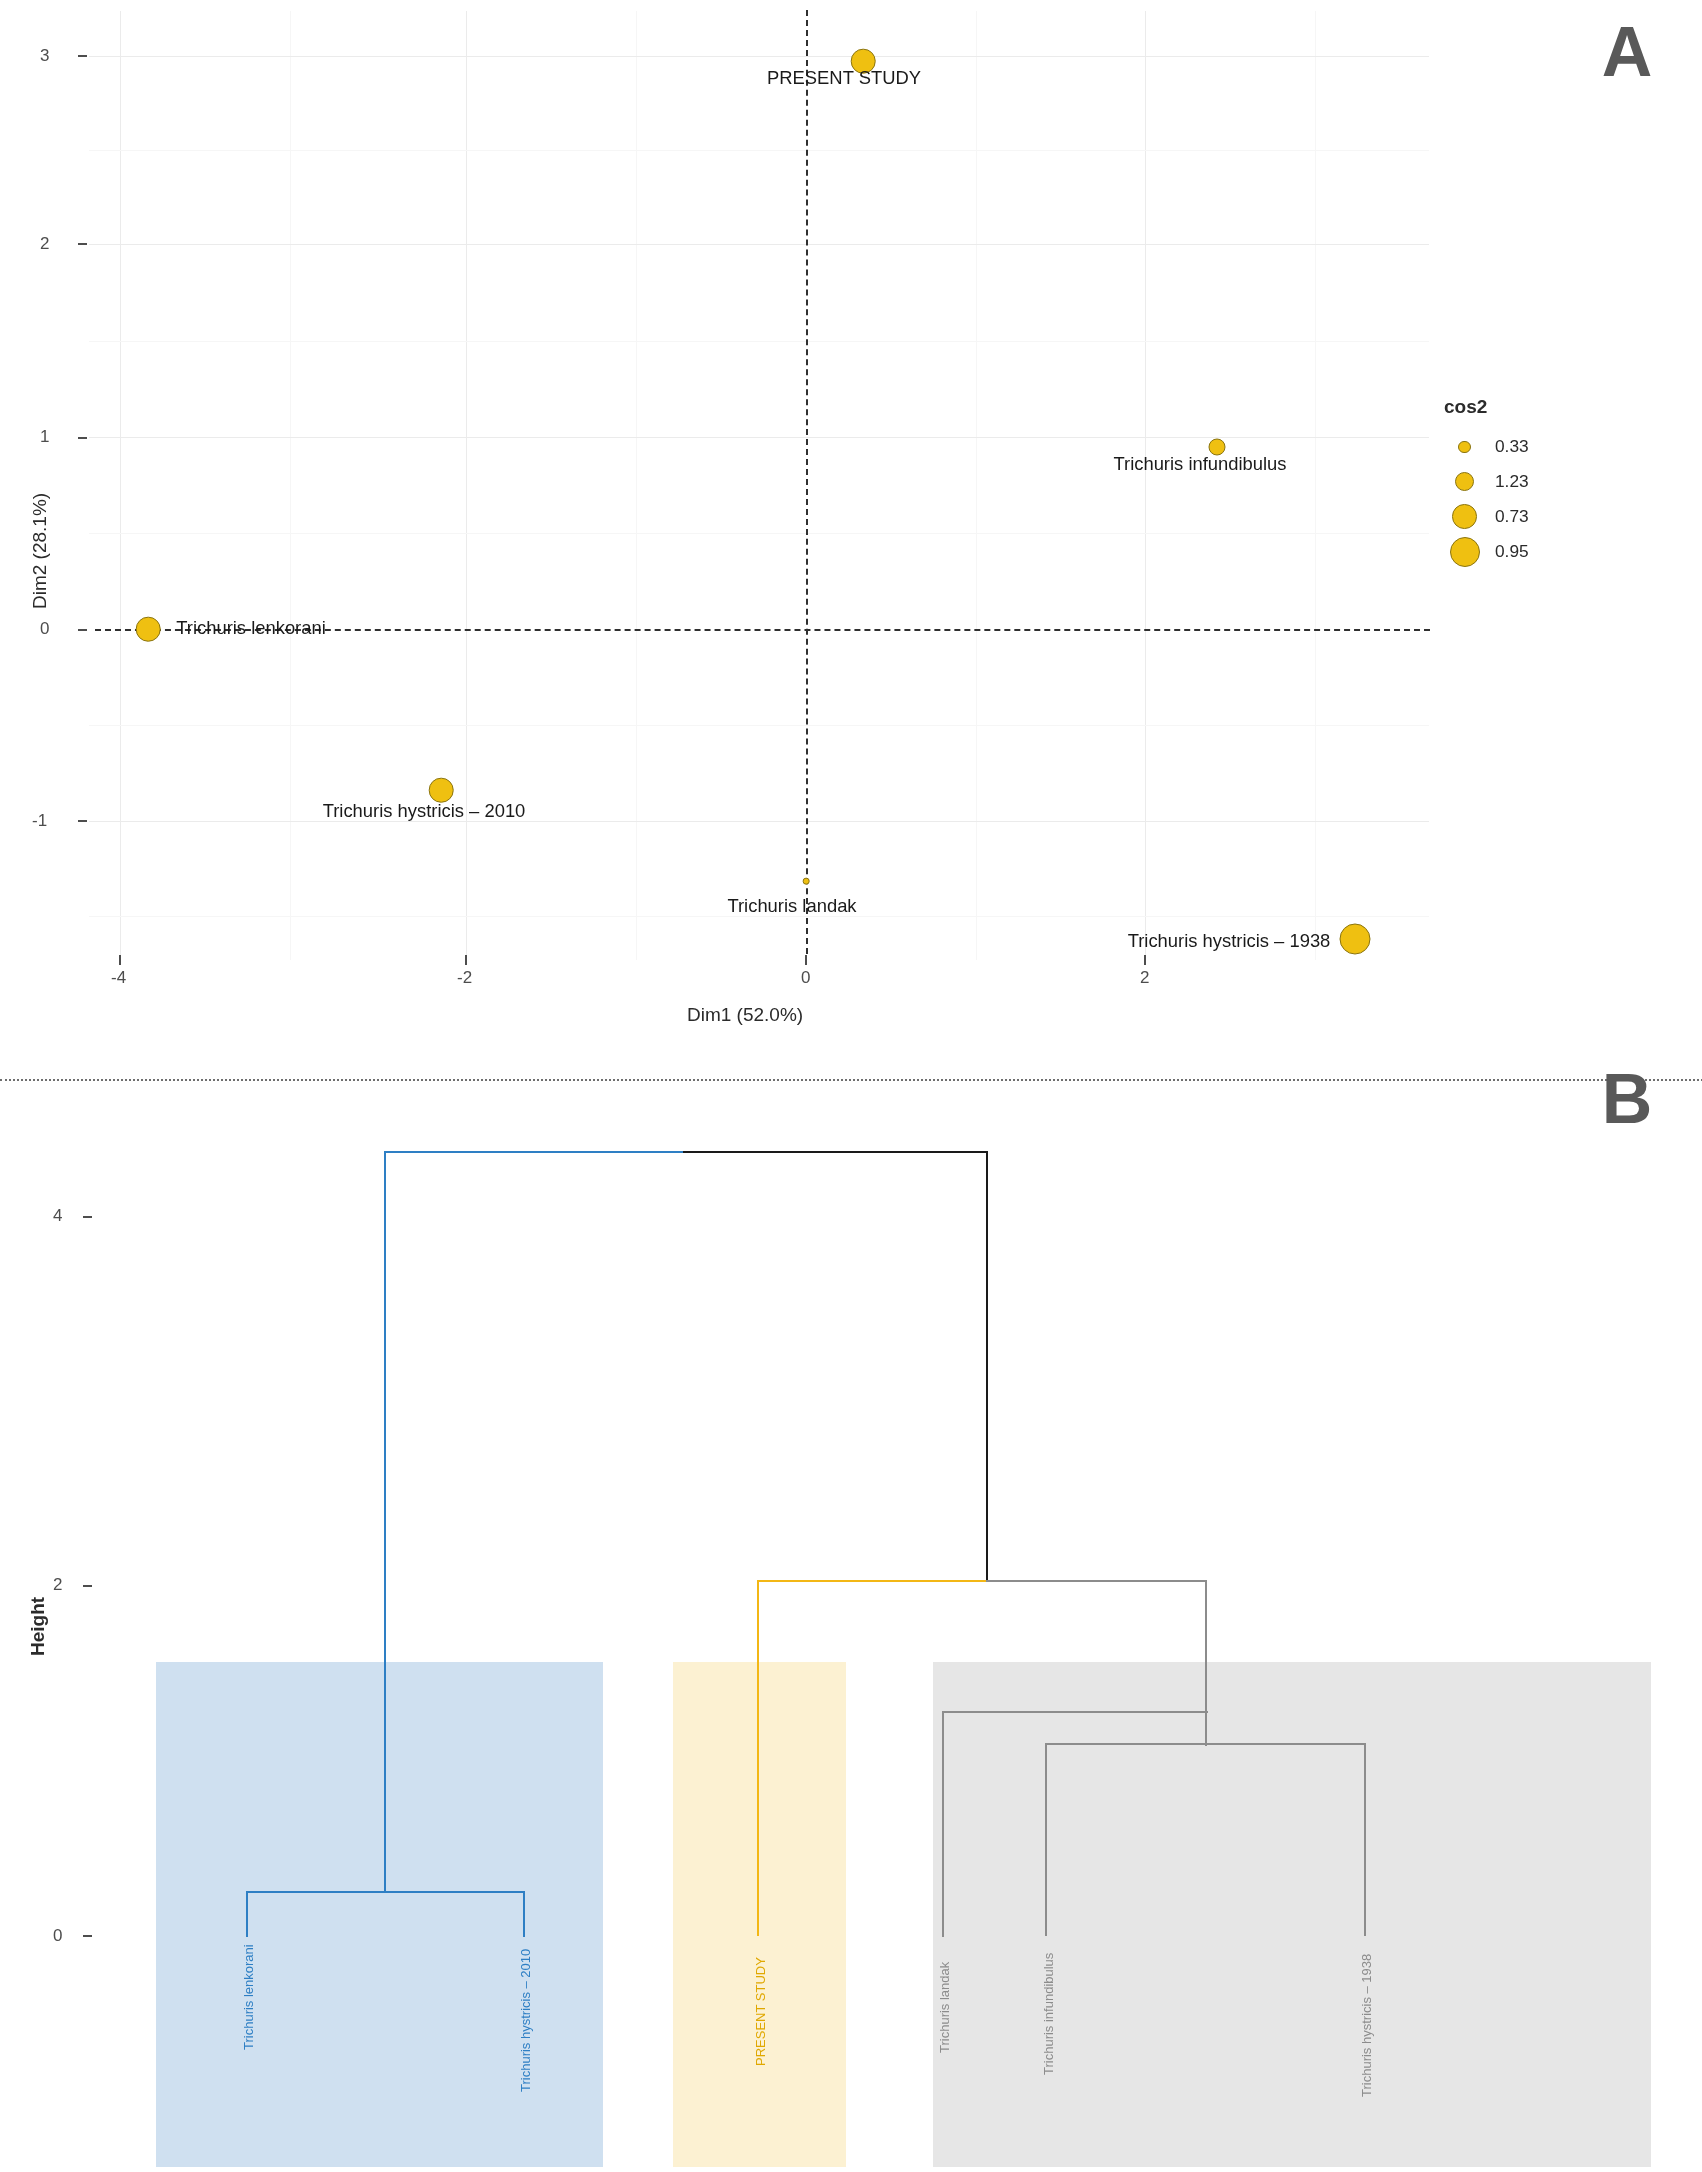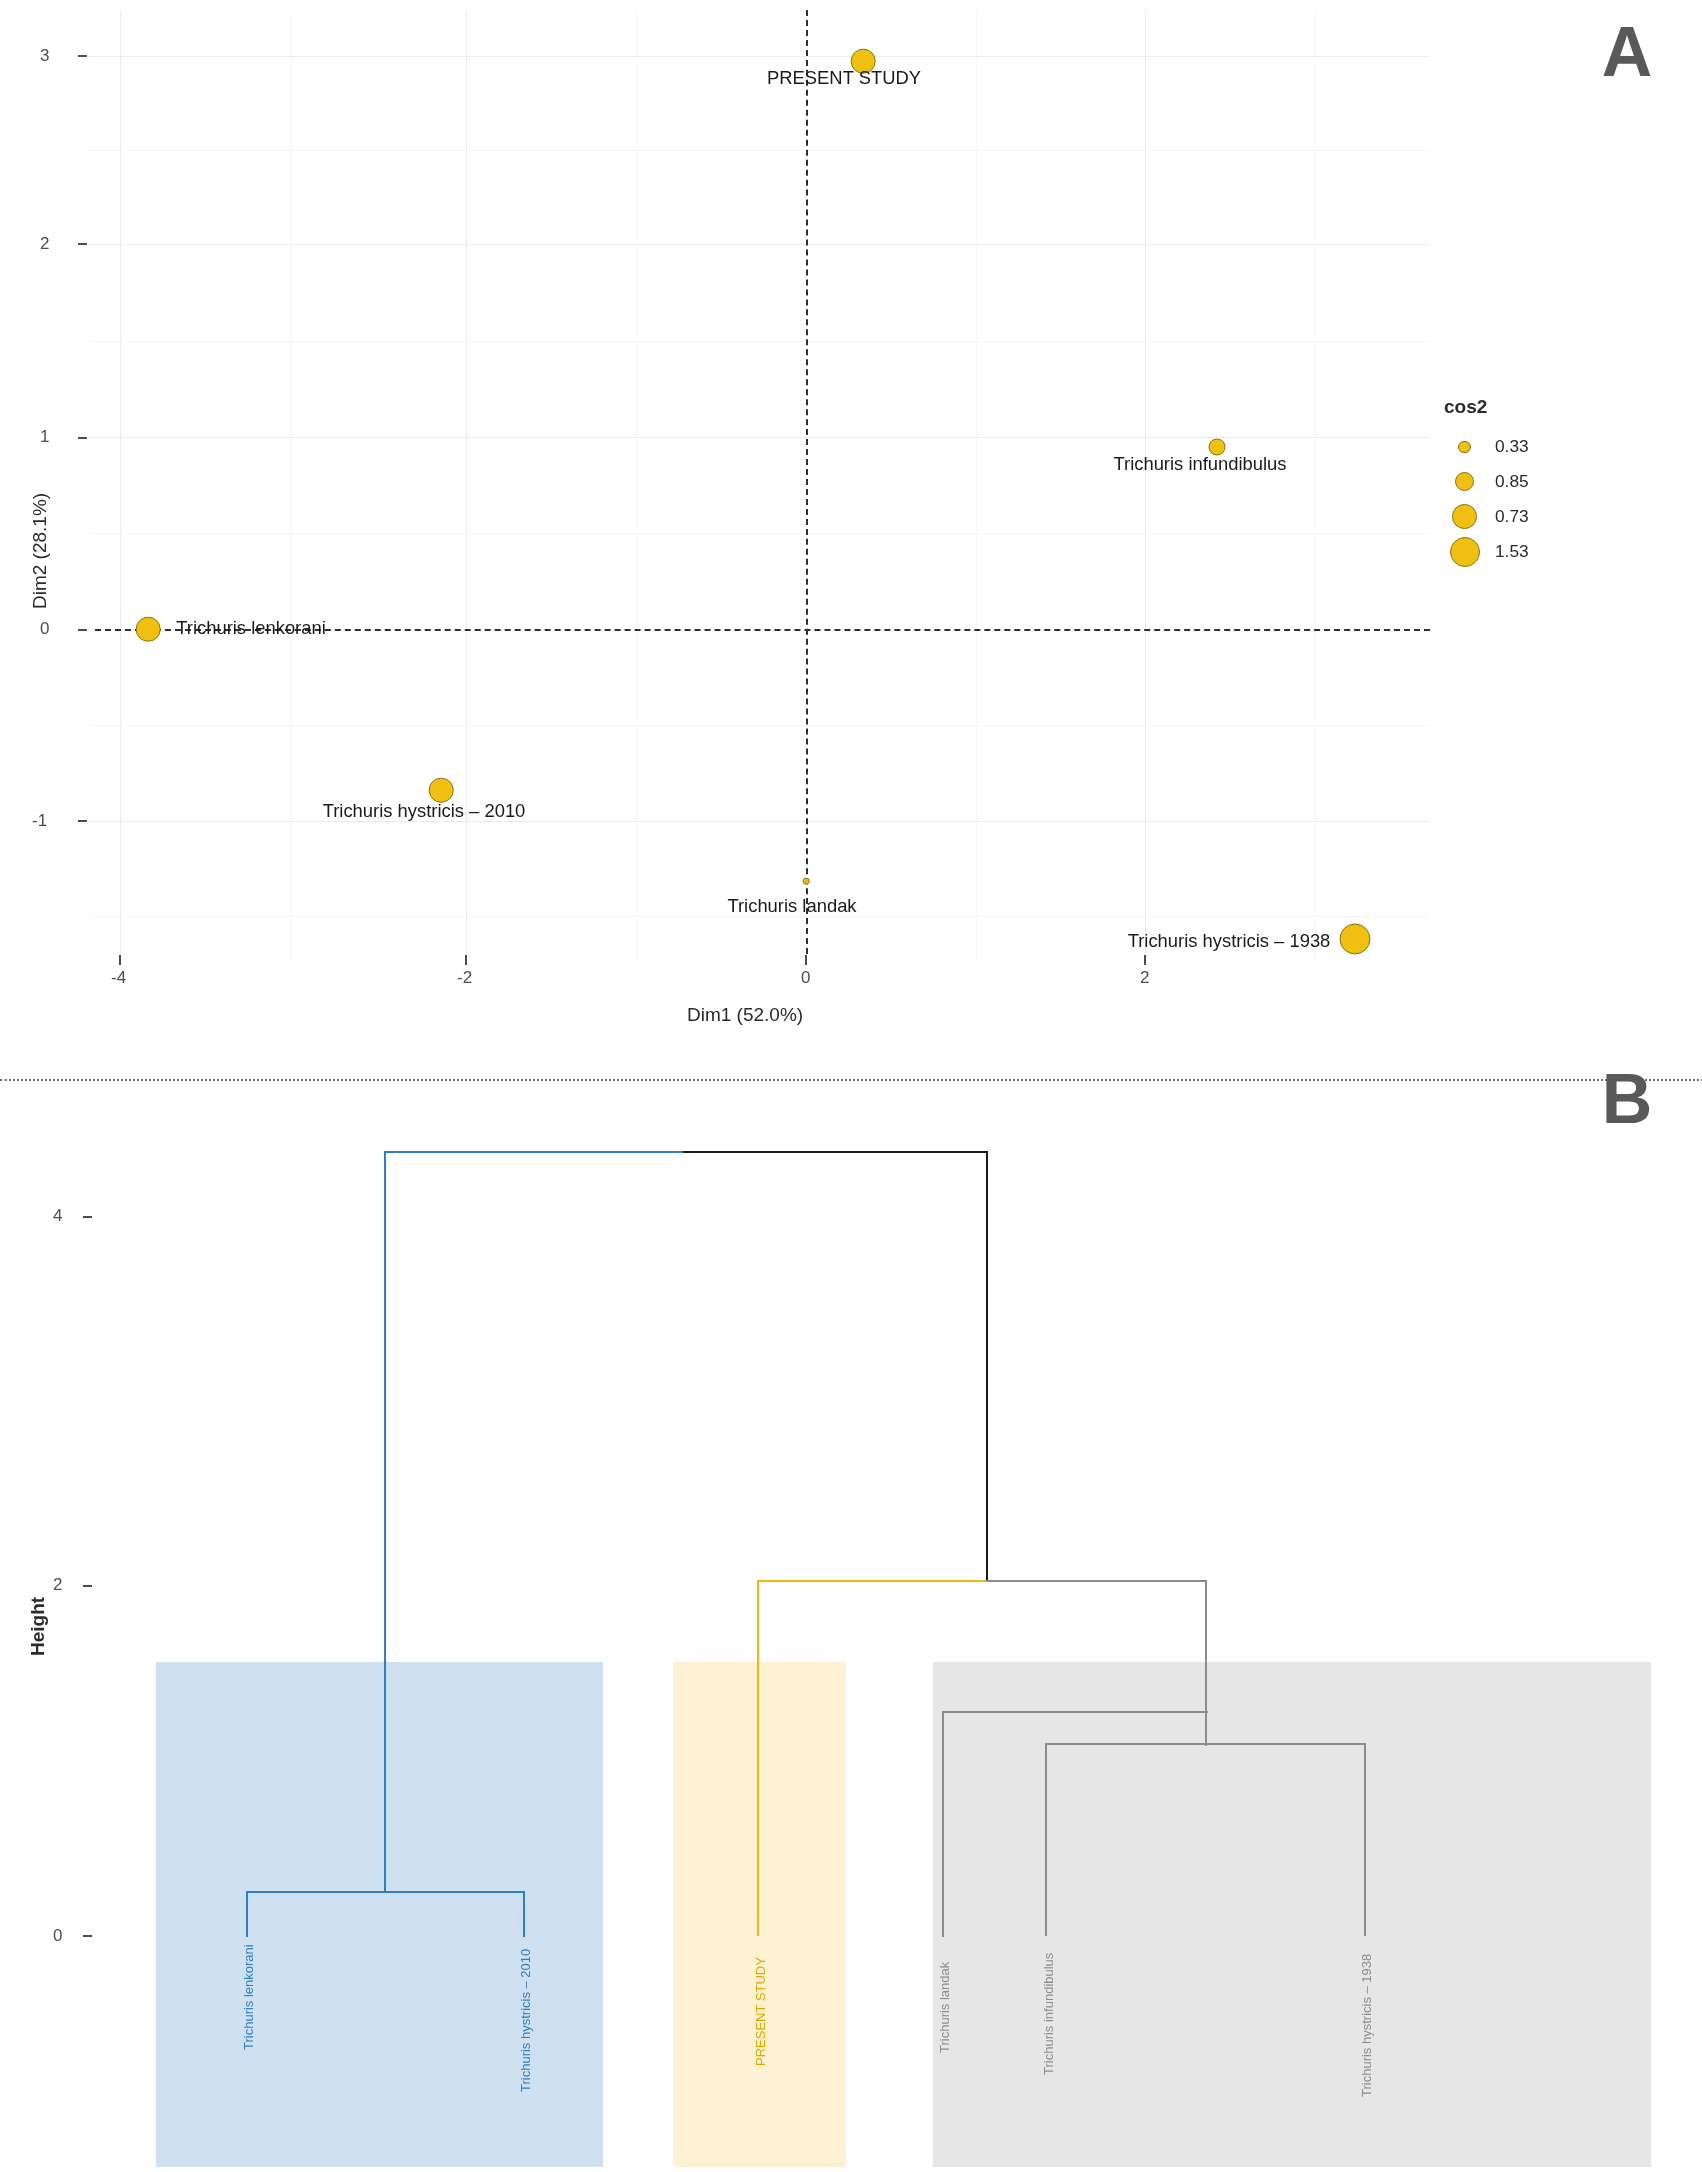--- a/index.html
+++ b/index.html
@@ -240,35 +240,35 @@
         <span class="legend-key">
           <span class="legend-dot" style="width:12.3px;height:12.3px;"></span>
         </span>
         <span class="legend-label">0.33</span>
       </div>
 
       <div class="legend-row">
         <span class="legend-key">
           <span class="legend-dot" style="width:19px;height:19px;"></span>
         </span>
-        <span class="legend-label">0.85</span>
+        <span class="legend-label">1.23</span>
       </div>
 
       <div class="legend-row">
         <span class="legend-key">
           <span class="legend-dot" style="width:24.6px;height:24.6px;"></span>
         </span>
         <span class="legend-label">0.73</span>
       </div>
 
       <div class="legend-row">
         <span class="legend-key">
           <span class="legend-dot" style="width:30px;height:30px;"></span>
         </span>
-        <span class="legend-label">1.53</span>
+        <span class="legend-label">0.95</span>
       </div>
     </div>
   </div>
 
   <div class="panel-divider"></div>
 
   <div class="panel" id="panel-b">
 
     <div class="panel-letter" style="right:50px; top:-28px;">B</div>
 

